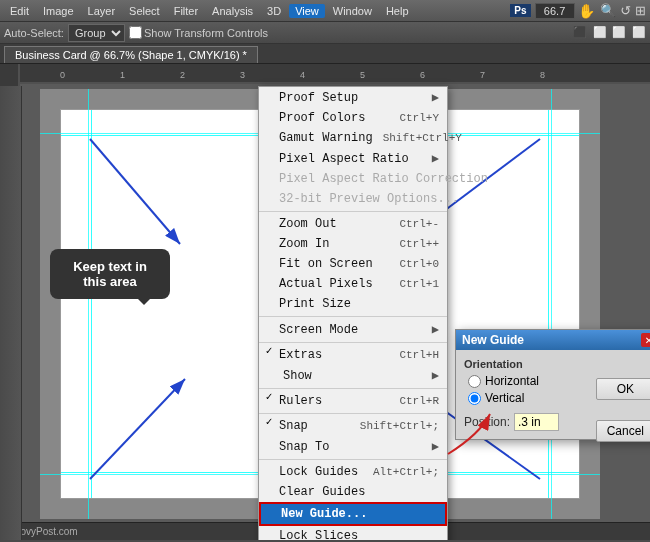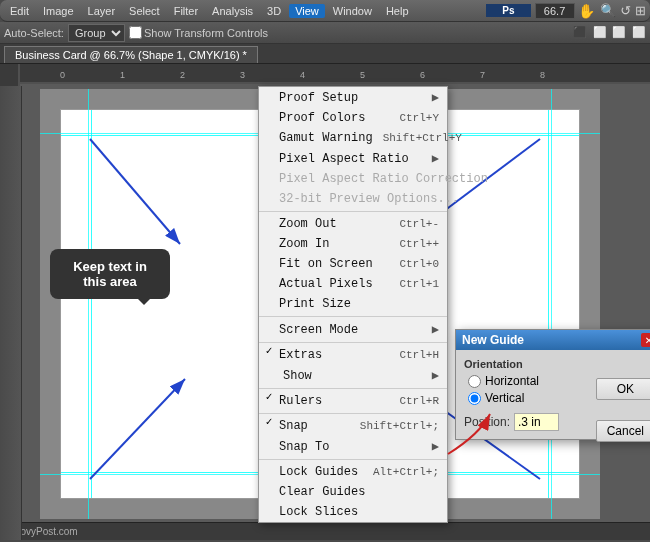--- a/index.html
+++ b/index.html
@@ -15,21 +15,20 @@
 
     
     .top-toolbar {
       height: 22px;
       background: linear-gradient(to bottom, #6a6a6a, #555);
       display: flex;
       align-items: center;
       padding: 0 4px;
       border-bottom: 1px solid #333;
       gap: 2px;
-      border-radius: 7px;
     }
     .menu-item {
       color: #e0e0e0;
       padding: 1px 6px;
       font-size: 11px;
       cursor: pointer;
       border-radius: 2px;
     }
     .menu-item:hover, .menu-item.active {
       background: #1a6dc0;
@@ -373,21 +372,21 @@
   <span class="menu-item">Image</span>
   <span class="menu-item">Layer</span>
   <span class="menu-item">Select</span>
   <span class="menu-item">Filter</span>
   <span class="menu-item">Analysis</span>
   <span class="menu-item">3D</span>
   <span class="menu-item active">View</span>
   <span class="menu-item">Window</span>
   <span class="menu-item">Help</span>
   <div class="toolbar-right">
-    <span style="background:#1a3a6a;color:white;padding:1px 16px;font-weight:bold;font-size:10px;">Ps</span>
+    <span style="background:#1a3a6a;color:white;padding:1px 4px;font-weight:bold;font-size:10px;">Ps</span>
     <span class="zoom-display">66.7</span>
     <span style="color:#ccc;font-size:14px;">✋</span>
     <span style="color:#ccc;font-size:13px;">🔍</span>
     <span style="color:#ccc;font-size:13px;">↺</span>
     <span style="color:#ccc;font-size:13px;">⊞</span>
   </div>
 </div>
 
 <div class="second-toolbar">
   <label class="checkbox-label">Auto-Select:</label>
@@ -600,20 +599,25 @@
         <span>Lock Guides</span>
         <span class="shortcut">Alt+Ctrl+;</span>
       </div>
     </div>
     <div class="dropdown-item-wrap">
       <div class="dropdown-item">
         <span>Clear Guides</span>
       </div>
     </div>
     <div class="dropdown-item-wrap">
+      <div class="dropdown-item" style="background:#1a6dc0;color:white;border:2px solid #cc0000;font-weight:bold;">
+        <span>New Guide...</span>
+      </div>
+    </div>
+    <div class="dropdown-item-wrap">
       <div class="dropdown-item">
         <span>Lock Slices</span>
       </div>
     </div>
 
   </div>
 
   <div class="dialog-box">
     <div class="dialog-titlebar">
       <span>New Guide</span>

